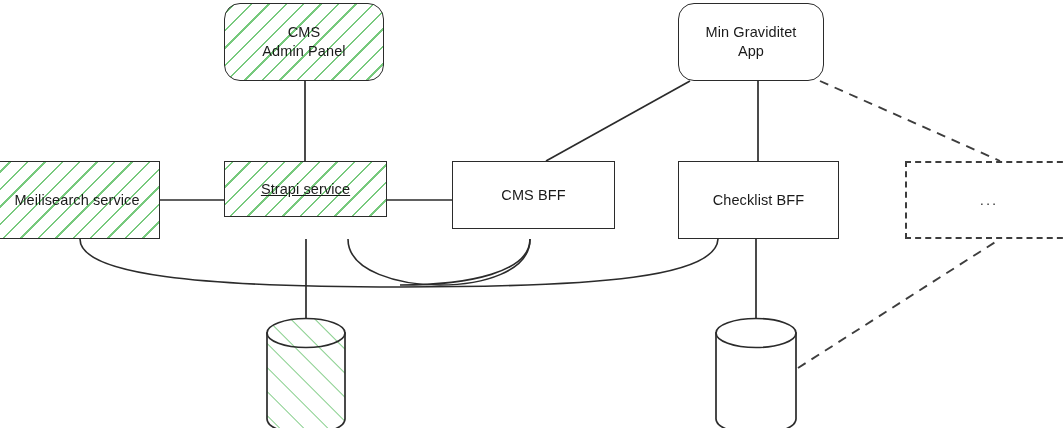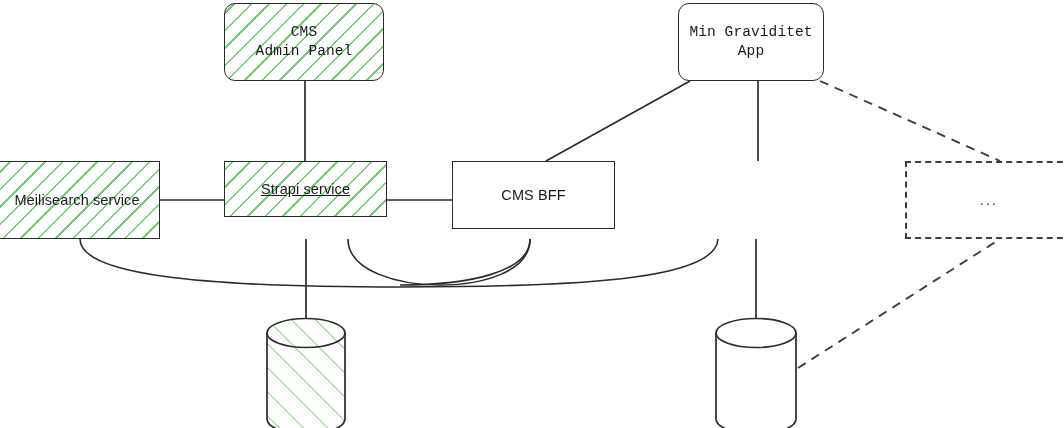--- a/index.html
+++ b/index.html
@@ -38,22 +38,21 @@
     line-height: 1.28;
     letter-spacing: 0.1px;
     z-index: 3;
     background: #ffffff;
   }
   .node.rect {
     border: 1.6px solid #2b2b2b;
   }
   .node.rounded {
     border: 1.6px solid #2b2b2b;
-    border-radius: 11px;
-    font-family: Liberation Mono, monospace;
+    border-radius: 16px;
   }
   .node.dashed {
     border: 2px dashed #3d3d3d;
     background: transparent;
     color: #3d3d3d;
     font-size: 15px;
     letter-spacing: 2px;
   }
   .node.hatch {
     background-color: #ffffff;
@@ -128,20 +127,23 @@
   </div>
 
   <div class="node rect hatch" style="left:224px; top:161px; width:163px; height:56px;text-decoration:underline;">
     <span class="label">Strapi service</span>
   </div>
 
   <div class="node rect" style="left:452px; top:161px; width:163px; height:68px;">
     <span class="label">CMS BFF</span>
   </div>
 
+  <div class="node rect" style="left:678px; top:161px; width:161px; height:78px;">
+    <span class="label">Checklist BFF</span>
+  </div>
 
   <div class="node dashed" style="left:905px; top:161px; width:168px; height:78px;">
     <span class="label">...</span>
   </div>
 
   <div class="cylinder" style="left:265px; top:318px; width:82px; height:110px;">
     <svg width="82" height="116" viewBox="0 0 82 116" xmlns="http://www.w3.org/2000/svg">
       <defs>
         <pattern id="hatchGreenDb" width="17" height="17" patternUnits="userSpaceOnUse" patternTransform="rotate(-45)">
           <rect width="17" height="17" fill="#ffffff"></rect>

